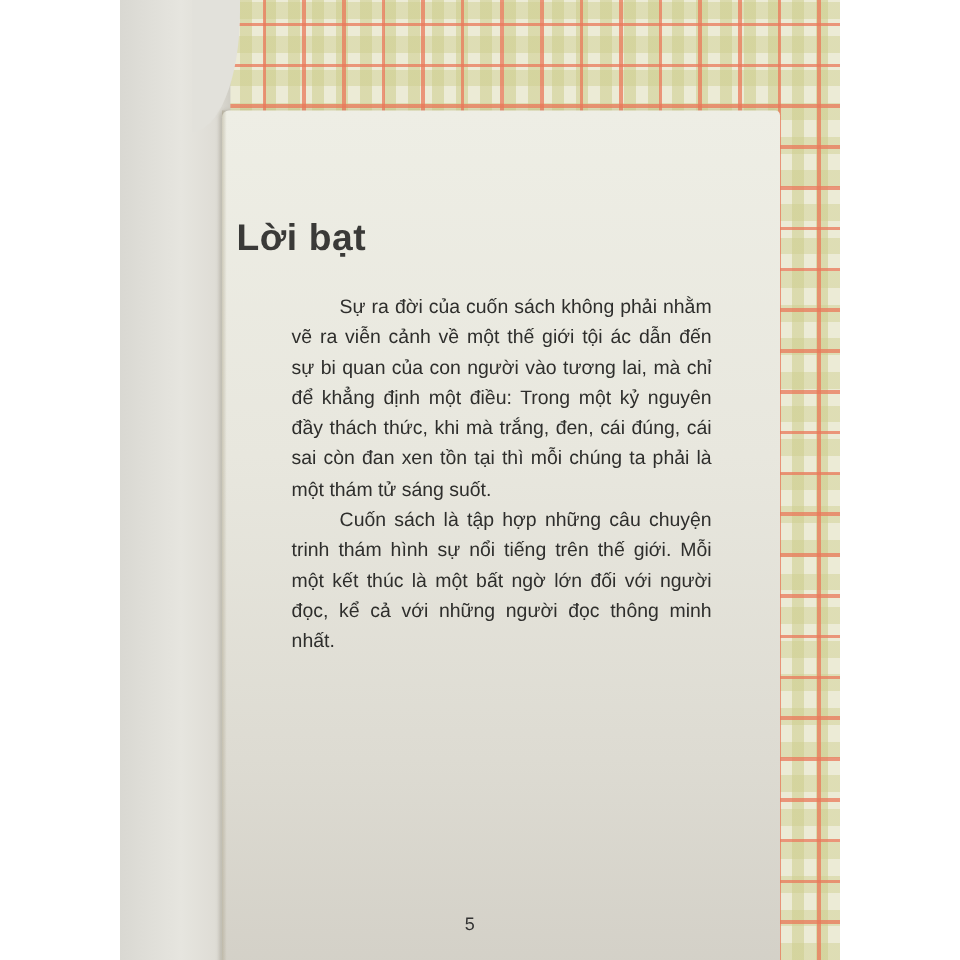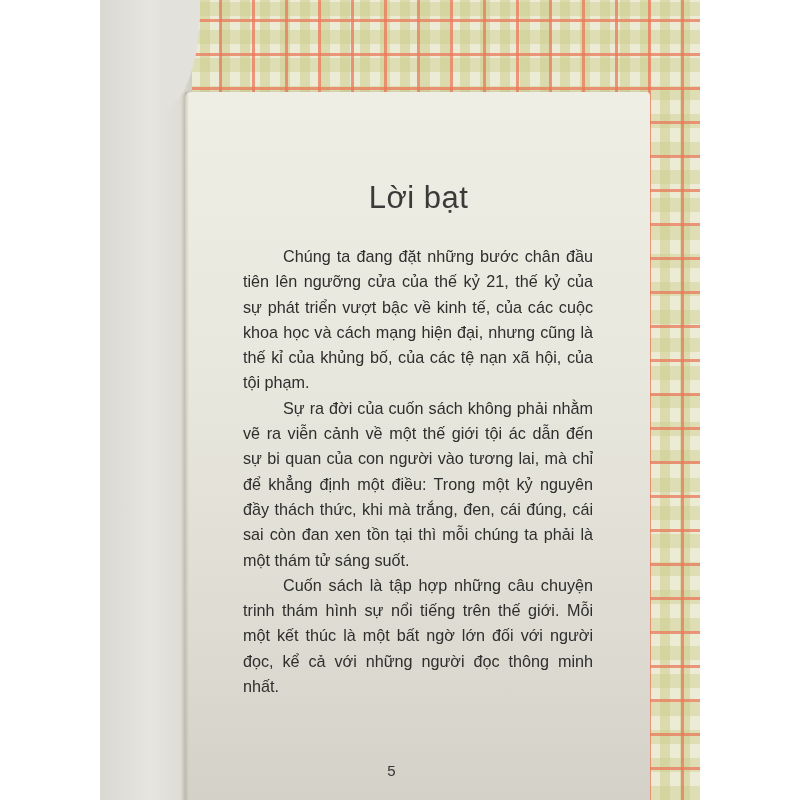--- a/index.html
+++ b/index.html
@@ -24,22 +24,22 @@
   }
   .page {
     position:absolute; left:85px; top:92px; width:465px; height:720px;
     background:linear-gradient(180deg, #eeeee5 0%, #e8e7de 40%, #dddbd2 75%, #d3d0c7 100%);
     border-top-left-radius:6px; border-top-right-radius:4px;
     box-shadow:-2px 0 3px rgba(120,110,90,0.25);
   }
   .page-spine { position:absolute; left:0; top:0; width:4px; height:100%;
     background:linear-gradient(90deg, rgba(150,140,110,0.35), rgba(150,140,110,0)); }
   .title {
-    position:absolute; left:1px; width:100%; top:88px; text-align:center;
-    font-family:"Liberation Sans", sans-serif; font-weight:normal; font-size:31px;
+    position:absolute; left:12px; width:100%; top:88px; 
+    font-family:"Liberation Sans", sans-serif; font-weight:bold; font-size:31px;
     color:#3a3a38; letter-spacing:0.5px;
   }
   .body-text {
     position:absolute; left:58px; top:152px; width:350px;
     font-family:"Liberation Sans", sans-serif; font-size:16.2px; line-height:25.3px;
     color:#2e2e2c; text-align:justify;
   }
   .para { margin:0; text-indent:40px; }
   .page-number {
     position:absolute; top:670px; left:0; width:100%; text-align:center;
@@ -52,19 +52,18 @@
 
 <div class="photo">
   <div class="cloth"></div>
   <div class="left-page"></div>
   <div class="left-page-curl"></div>
 
   <div class="page">
     <div class="page-spine"></div>
     <div class="title">Lời bạt</div>
     <div class="body-text">
-      <p class="para">Chúng ta đang đặt những bước chân đầu tiên lên ngưỡng cửa của thế kỷ 21, thế kỷ của sự phát triển vượt bậc về kinh tế, của các cuộc khoa học và cách mạng hiện đại, nhưng cũng là thế kỉ của khủng bố, của các tệ nạn xã hội, của tội phạm.</p>
       <p class="para">Sự ra đời của cuốn sách không phải nhằm vẽ ra viễn cảnh về một thế giới tội ác dẫn đến sự bi quan của con người vào tương lai, mà chỉ để khẳng định một điều: Trong một kỷ nguyên đầy thách thức, khi mà trắng, đen, cái đúng, cái sai còn đan xen tồn tại thì mỗi chúng ta phải là một thám tử sáng suốt.</p>
       <p class="para">Cuốn sách là tập hợp những câu chuyện trinh thám hình sự nổi tiếng trên thế giới. Mỗi một kết thúc là một bất ngờ lớn đối với người đọc, kể cả với những người đọc thông minh nhất.</p>
     </div>
     <div class="page-number">5</div>
   </div>
 </div>
 
 </body></html>

